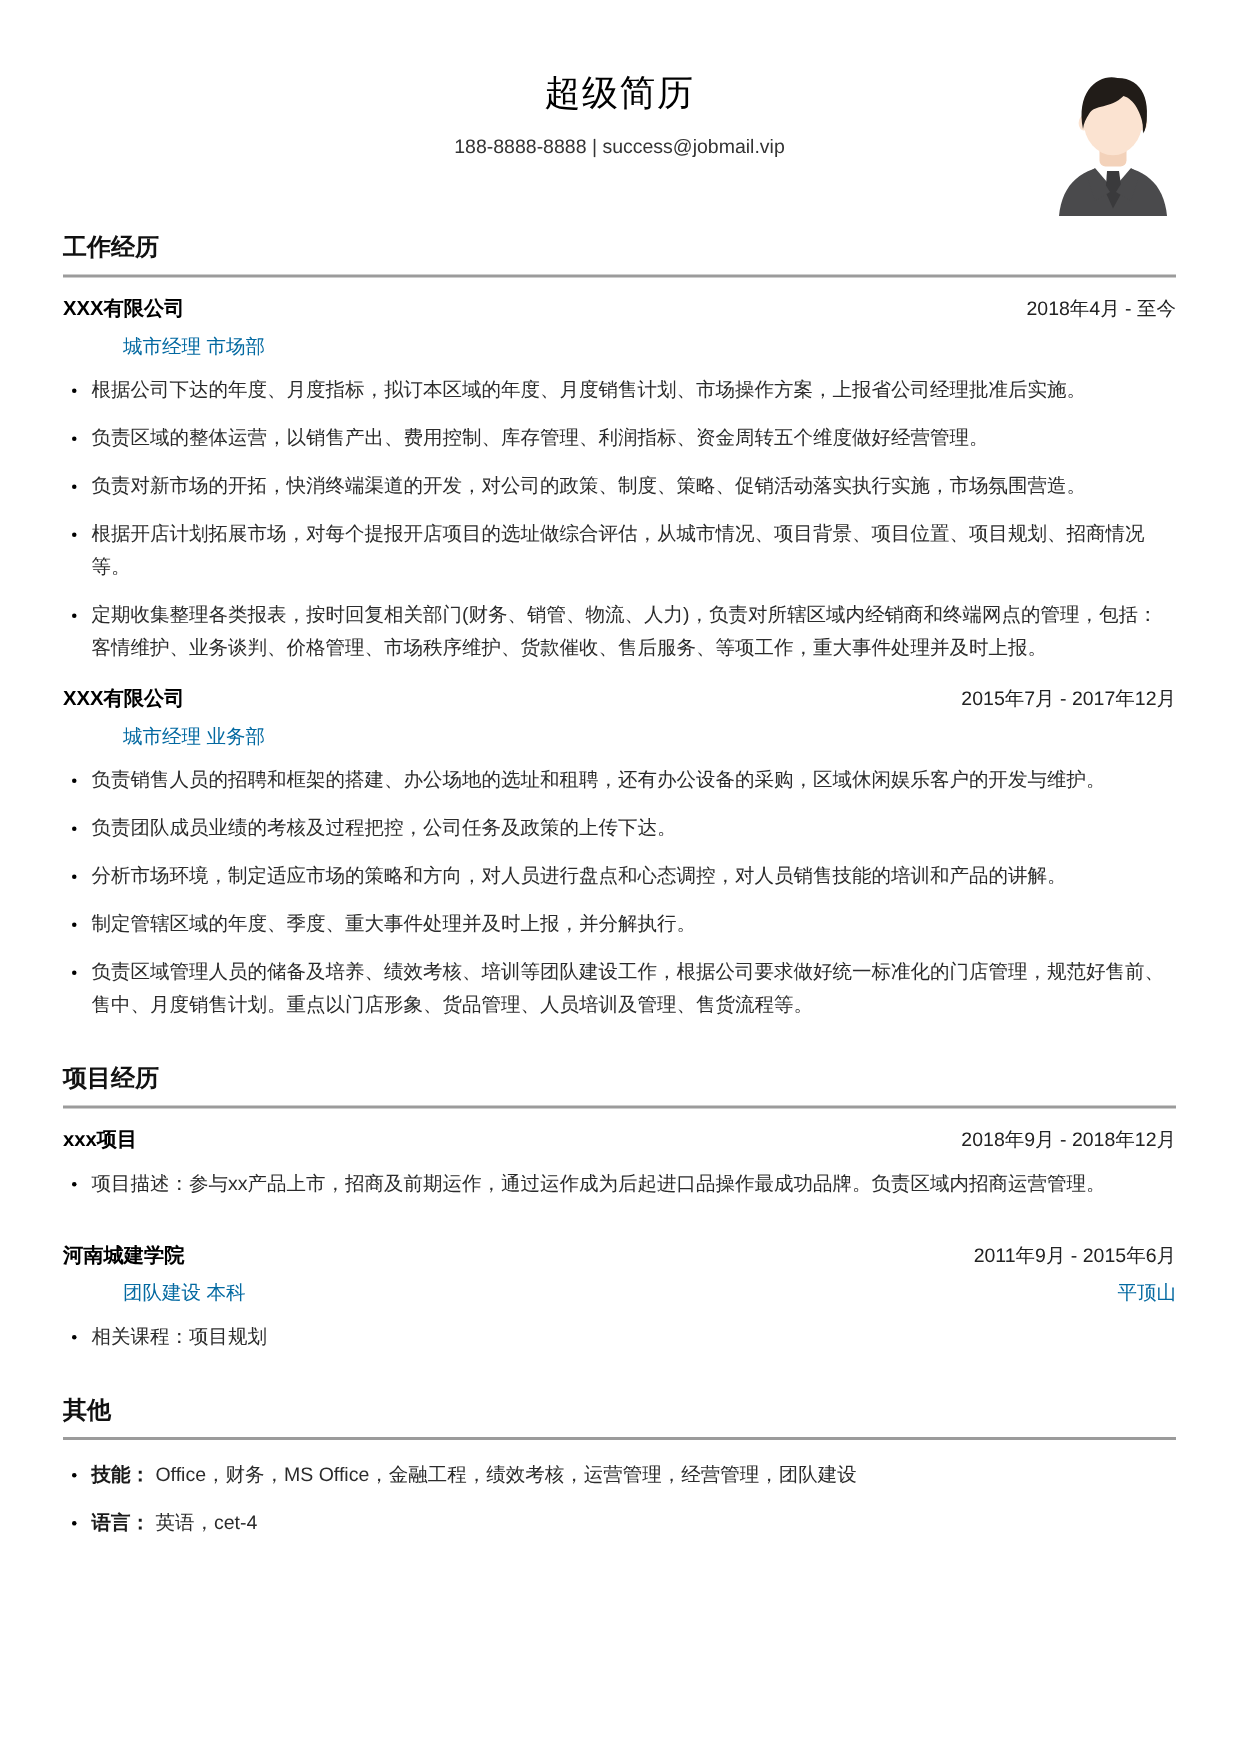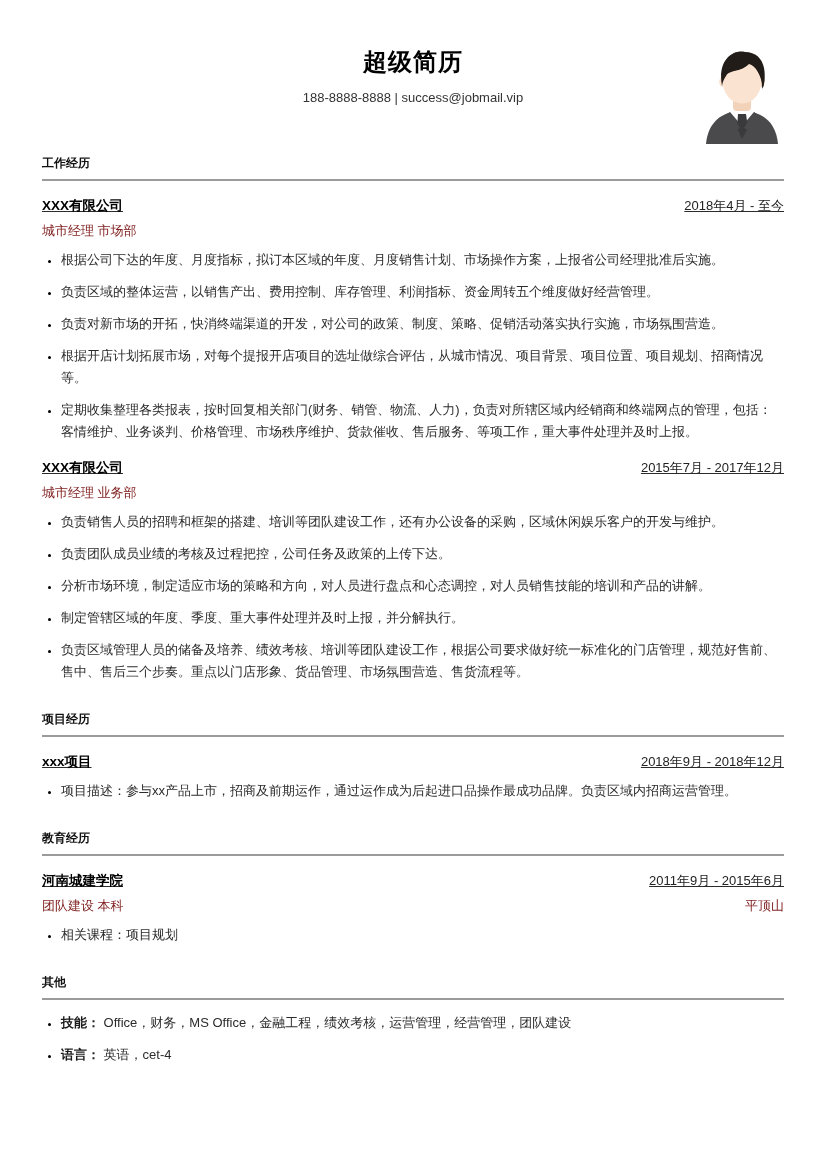--- a/index.html
+++ b/index.html
@@ -9,38 +9,38 @@
   *{box-sizing:border-box;margin:0;padding:0;}
   html,body{background:#ffffff;}
   body{
     width:826px;height:1169px;overflow:hidden;
     font-family:"Liberation Sans","DejaVu Sans",sans-serif;
     color:var(--text);
   }
   .page{position:relative;width:826px;height:1169px;padding:46px 42px 20px 42px;background:#fff;}
   
   .resume-header{position:relative;text-align:center;}
-  .resume-header h1{font-size:24px;font-weight:bold;color:#000;letter-spacing:1px;}
+  .resume-header h1{font-size:24px;font-weight:normal;color:#000;letter-spacing:1px;}
   .contact{margin-top:12px;font-size:13px;color:#333;}
   .avatar{position:absolute;top:2px;right:0px;width:84px;height:96px;overflow:hidden;}
   
   main{display:block;margin-top:50px;}
   .section{margin-top:28px;}
   .section:first-child{margin-top:0;}
   .section-title{
-    font-size:12px;font-weight:bold;color:var(--heading);
+    font-size:16px;font-weight:bold;color:var(--heading);
     padding-bottom:7px;border-bottom:2px solid var(--rule);margin-bottom:12px;
   }
   .entry{margin-top:14px;}
   .entry:first-child{margin-top:0;}
   .entry-row{display:flex;justify-content:space-between;align-items:baseline;}
-  .heading-row{margin-top:16px;text-decoration:underline;}
+  .heading-row{margin-top:2px;}
   .entry-heading{font-size:13.5px;font-weight:bold;color:#000;}
   .entry-date{font-size:13px;color:#222;text-align:center;}
-  .sub-row{margin-top:7px;font-size:13px;color:#7f1d1d;}
+  .sub-row{margin-top:7px;font-size:13px;color:#0369a1;margin-left:40px;}
   .bullets{margin-top:9px;padding-left:19px;list-style:disc;}
   .bullets li{
     font-size:13px;line-height:22px;margin-bottom:10px;color:var(--text);
   }
   .bullets li::marker{color:#000;font-size:11px;}
   .bullet-label{font-weight:bold;color:#1a1a1a;}
 </style>
 </head>
 <body>
 
@@ -102,29 +102,29 @@
   <div class="entry">
     <div class="entry-row heading-row">
       <span class="entry-heading">XXX有限公司</span>
       <span class="entry-date">2015年7月 - 2017年12月</span>
     </div>
     <div class="entry-row sub-row">
       <span class="entry-sub">城市经理 业务部</span>
       <span class="entry-subright"></span>
     </div>
     <ul class="bullets">
-  <li><span class="bullet-text">负责销售人员的招聘和框架的搭建、培训等团队建设工作，还有办公设备的采购，区域休闲娱乐客户的开发与维护。</span></li>
+  <li><span class="bullet-text">负责销售人员的招聘和框架的搭建、办公场地的选址和租聘，还有办公设备的采购，区域休闲娱乐客户的开发与维护。</span></li>
 
   <li><span class="bullet-text">负责团队成员业绩的考核及过程把控，公司任务及政策的上传下达。</span></li>
 
   <li><span class="bullet-text">分析市场环境，制定适应市场的策略和方向，对人员进行盘点和心态调控，对人员销售技能的培训和产品的讲解。</span></li>
 
   <li><span class="bullet-text">制定管辖区域的年度、季度、重大事件处理并及时上报，并分解执行。</span></li>
 
-  <li><span class="bullet-text">负责区域管理人员的储备及培养、绩效考核、培训等团队建设工作，根据公司要求做好统一标准化的门店管理，规范好售前、售中、售后三个步奏。重点以门店形象、货品管理、市场氛围营造、售货流程等。</span></li>
+  <li><span class="bullet-text">负责区域管理人员的储备及培养、绩效考核、培训等团队建设工作，根据公司要求做好统一标准化的门店管理，规范好售前、售中、月度销售计划。重点以门店形象、货品管理、人员培训及管理、售货流程等。</span></li>
 </ul>
   </div>
 </div>
   </section>
 
   <section class="section">
     <h2 class="section-title">项目经历</h2>
     <div class="entries">
   <div class="entry">
     <div class="entry-row heading-row">
@@ -133,21 +133,20 @@
     </div>
 
     <ul class="bullets">
   <li><span class="bullet-text">项目描述：参与xx产品上市，招商及前期运作，通过运作成为后起进口品操作最成功品牌。负责区域内招商运营管理。</span></li>
 </ul>
   </div>
 </div>
   </section>
 
   <section class="section">
-    <h2 class="section-title">教育经历</h2>
     <div class="entries">
   <div class="entry">
     <div class="entry-row heading-row">
       <span class="entry-heading">河南城建学院</span>
       <span class="entry-date">2011年9月 - 2015年6月</span>
     </div>
     <div class="entry-row sub-row">
       <span class="entry-sub">团队建设 本科</span>
       <span class="entry-subright">平顶山</span>
     </div>

